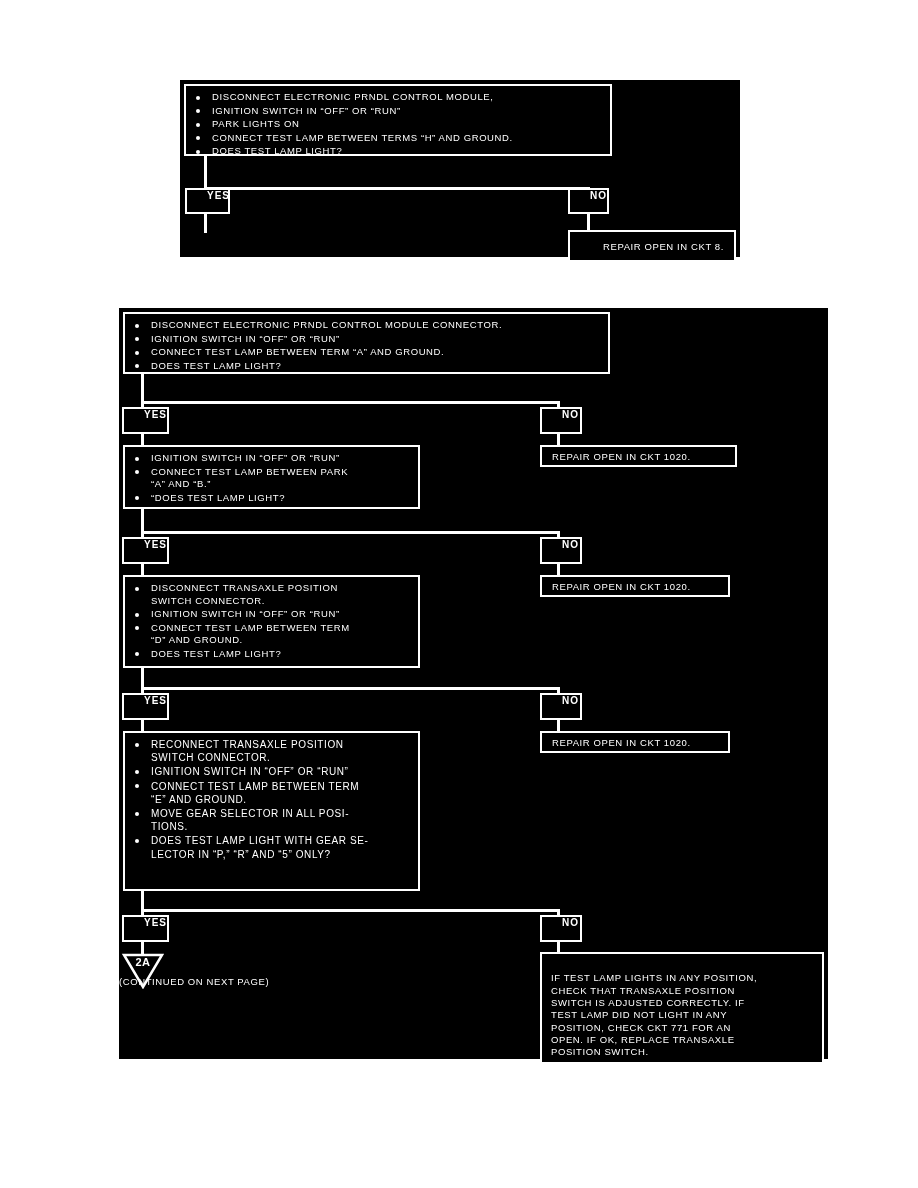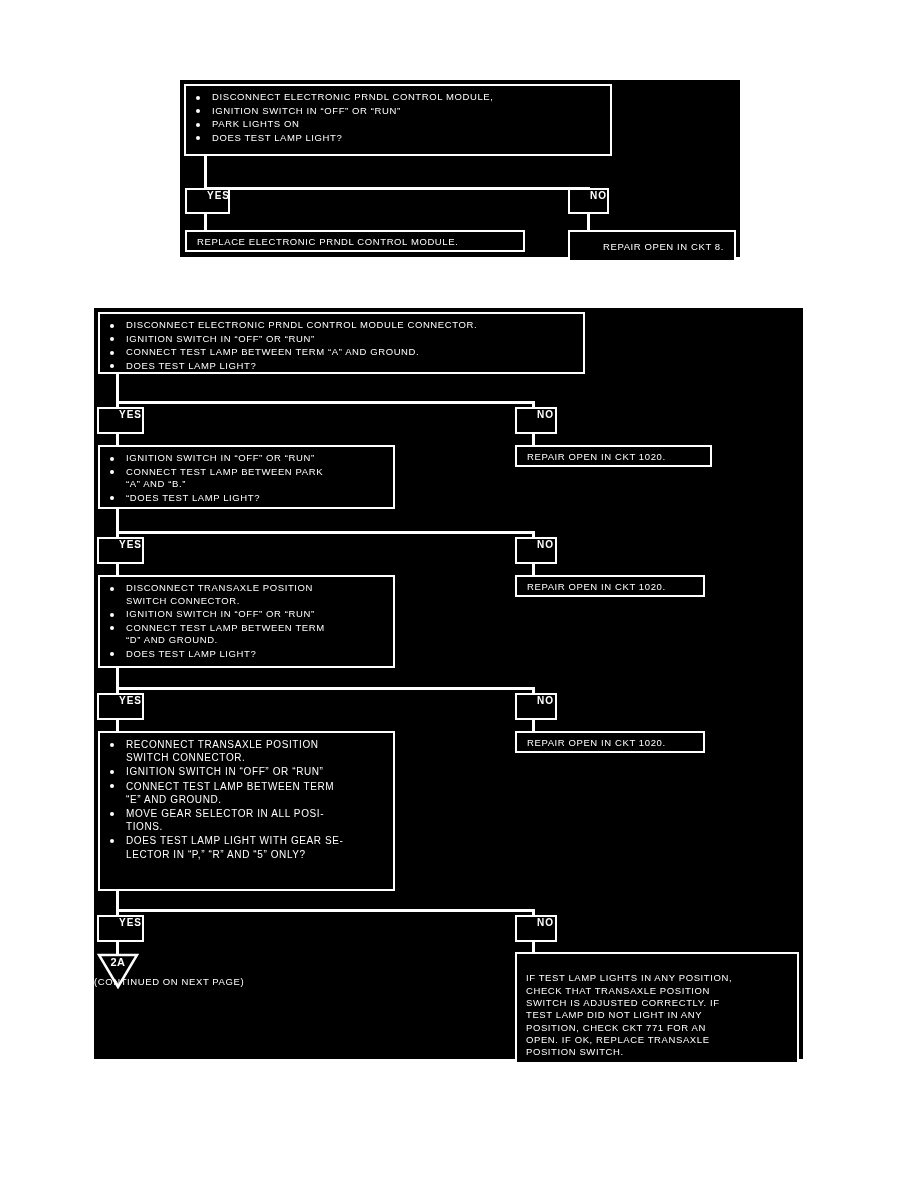--- a/index.html
+++ b/index.html
@@ -9,21 +9,21 @@
     font-family:"Liberation Sans","DejaVu Sans",sans-serif;
     -webkit-font-smoothing:none;
     position:relative;
     overflow:hidden;
   }
   .page{position:absolute;inset:0;}
 
   
   .panel{position:absolute;background:#000000;}
   #panel-top{left:180px;top:80px;width:560px;height:177px;}
-  #panel-bottom{left:94px;top:308px;width:709px;height:751px;}
+  #panel-bottom{left:119px;top:308px;width:709px;height:751px;}
 
   
   .box{
     position:absolute;
     background:#000000;
     border:2px solid #ffffff;
     box-sizing:border-box;
     color:#ffffff;
     letter-spacing:0.6px;
   }
@@ -99,42 +99,40 @@
 
 <div class="page">
 
   <div class="panel" id="panel-top">
 
     <div class="box shadow" style="left:4px;top:4px;width:428px;height:72px;padding:5px 6px 16px 6px;">
       <ul class="steps" style="font-size:9.5px;">
         <li>DISCONNECT ELECTRONIC PRNDL CONTROL MODULE,</li>
         <li>IGNITION SWITCH IN “OFF” OR “RUN”</li>
         <li>PARK LIGHTS ON</li>
+        <li>CONNECT TEST LAMP BETWEEN TERMS “H” AND GROUND.</li>
         <li>DOES TEST LAMP LIGHT?</li>
       </ul>
     </div>
 
     <div class="line vline" style="left:24px;top:76px;height:34px;"></div>
     <div class="line hline" style="left:24px;top:107px;width:386px;"></div>
     <div class="line vline" style="left:407px;top:107px;height:23px;"></div>
     <div class="line vline" style="left:24px;top:107px;height:23px;"></div>
 
     <div class="box tag" style="left:5px;top:108px;width:45px;height:26px;font-size:10px;">
       <span>YES</span>
     </div>
     <div class="box tag" style="left:388px;top:108px;width:41px;height:26px;font-size:10px;">
       <span>NO</span>
     </div>
 
     <div class="line vline" style="left:24px;top:134px;height:19px;"></div>
     <div class="line vline" style="left:407px;top:134px;height:19px;"></div>
 
-    <div class="box result shadow" style="left:5px;top:150px;width:340px;height:22px;font-size:9.5px;">
-      <span>REPLACE ELECTRONIC PRNDL CONTROL MODULE.</span>
-    </div>
     <div class="box result shadow" style="left:388px;top:150px;width:168px;height:32px;font-size:9.5px;justify-content:flex-end;">
       <span>REPAIR OPEN IN CKT 8.</span>
     </div>
   </div>
 
   <div class="panel" id="panel-bottom">
 
     <div class="box shadow" style="left:4px;top:4px;width:487px;height:62px;padding:5px 6px 0 6px;">
       <ul class="steps" style="font-size:9.5px;">
         <li>DISCONNECT ELECTRONIC PRNDL CONTROL MODULE CONNECTOR.</li>

